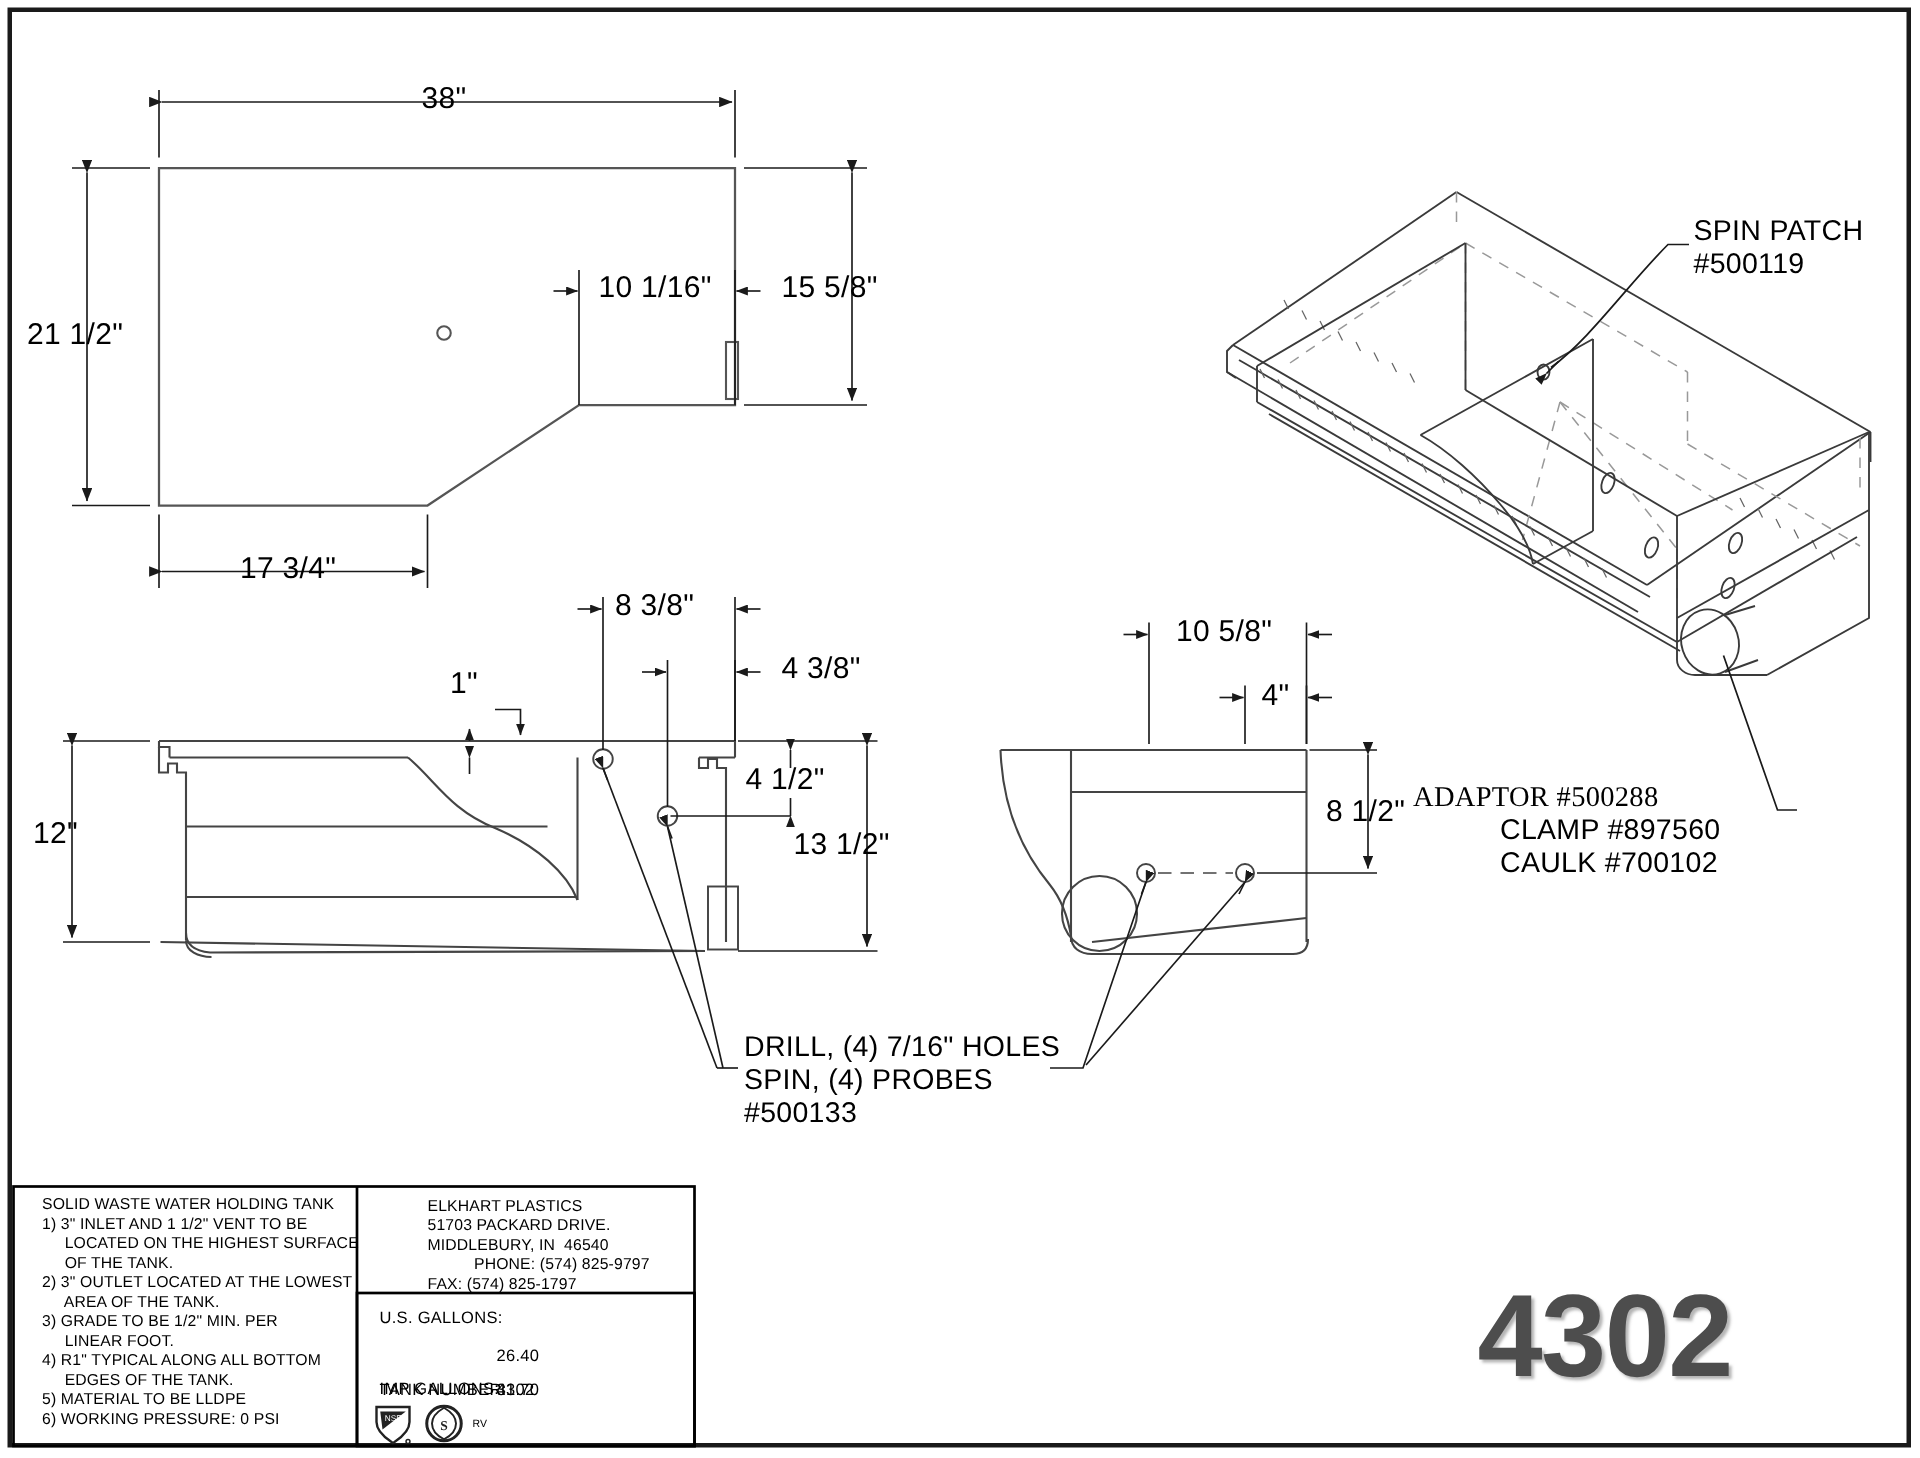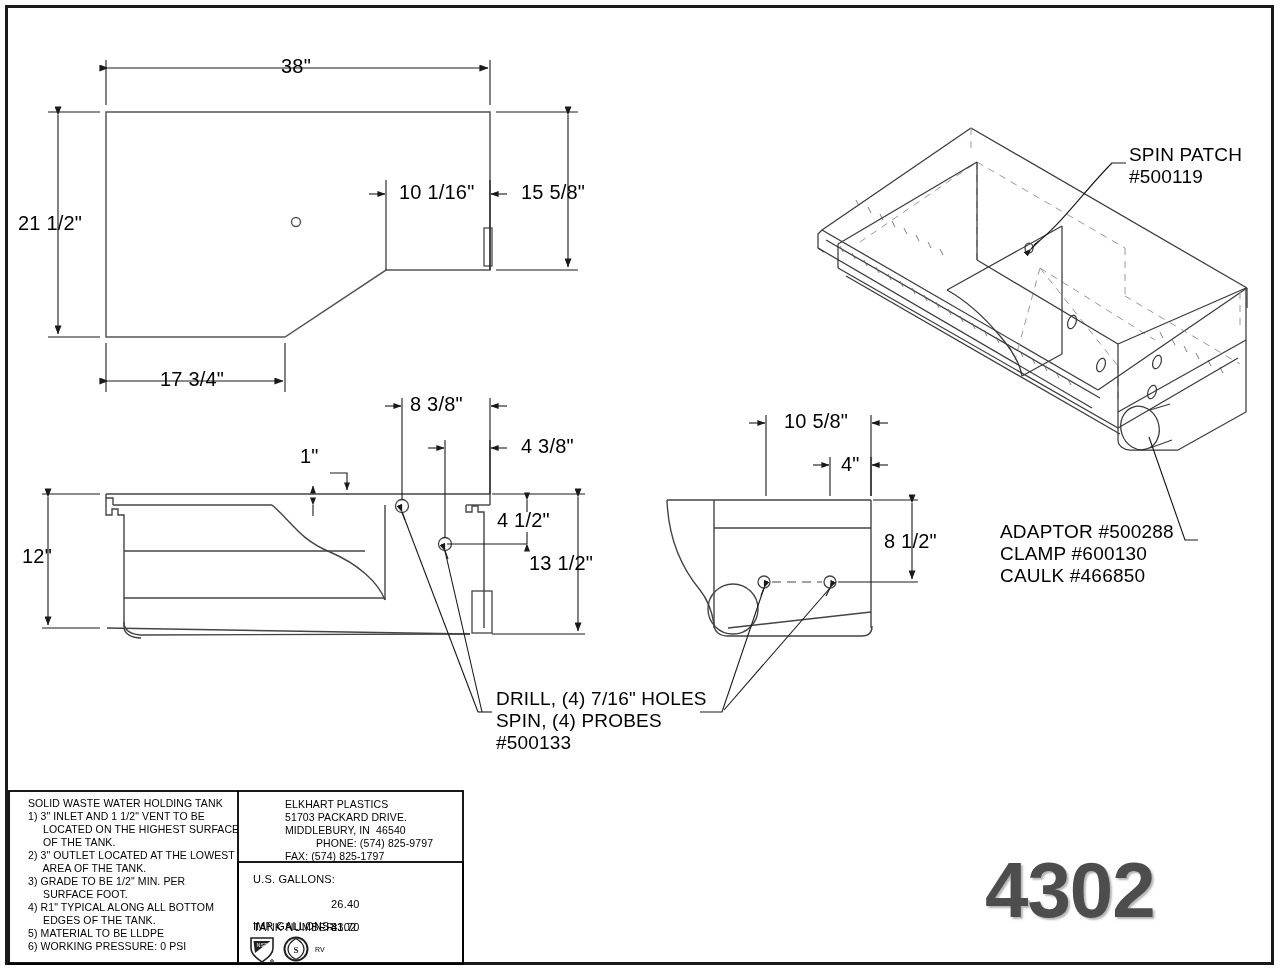--- a/index.html
+++ b/index.html
@@ -275,32 +275,32 @@
   <div class="txt dim" style="left:841px;top:453px;">4"</div>
   <div class="txt dim" style="left:884px;top:530px;">8 1/2"</div>
 
   <div class="txt callout" style="left:1129px;top:144px;">SPIN PATCH</div>
   <div class="txt callout" style="left:1129px;top:166px;">#500119</div>
 
   <div class="txt callout" style="left:496px;top:688px;">DRILL, (4) 7/16" HOLES</div>
   <div class="txt callout" style="left:496px;top:710px;">SPIN, (4) PROBES</div>
   <div class="txt callout" style="left:496px;top:732px;text-align:right;">#500133</div>
 
-  <div class="txt callout" style="left:1000px;top:521px;">ADAPTOR #500288</div>
-  <div class="txt callout" style="left:1000px;top:543px;">CLAMP #600130</div>
-  <div class="txt callout" style="left:1000px;top:565px;">CAULK #466850</div>
+  <div class="txt callout" style="left:942px;top:521px;font-family:Liberation Serif, serif;">ADAPTOR #500288</div>
+  <div class="txt callout" style="left:1000px;top:543px;">CLAMP #897560</div>
+  <div class="txt callout" style="left:1000px;top:565px;">CAULK #700102</div>
 
   <div class="txt note" style="left:28px;top:797px;">SOLID WASTE WATER HOLDING TANK</div>
   <div class="txt note" style="left:28px;top:810px;">1) 3" INLET AND 1 1/2" VENT TO BE</div>
   <div class="txt note" style="left:28px;top:823px;">     LOCATED ON THE HIGHEST SURFACE</div>
   <div class="txt note" style="left:28px;top:836px;">     OF THE TANK.</div>
   <div class="txt note" style="left:28px;top:849px;">2) 3" OUTLET LOCATED AT THE LOWEST</div>
   <div class="txt note" style="left:28px;top:862px;">     AREA OF THE TANK.</div>
   <div class="txt note" style="left:28px;top:875px;">3) GRADE TO BE 1/2" MIN. PER</div>
-  <div class="txt note" style="left:28px;top:888px;">     SURFACE FOOT.</div>
+  <div class="txt note" style="left:28px;top:888px;">     LINEAR FOOT.</div>
   <div class="txt note" style="left:28px;top:901px;">4) R1" TYPICAL ALONG ALL BOTTOM</div>
   <div class="txt note" style="left:28px;top:914px;text-align:right;">     EDGES OF THE TANK.</div>
   <div class="txt note" style="left:28px;top:927px;">5) MATERIAL TO BE LLDPE</div>
   <div class="txt note" style="left:28px;top:940px;">6) WORKING PRESSURE: 0 PSI</div>
 
   <div class="txt company" style="left:285px;top:798px;">ELKHART PLASTICS</div>
   <div class="txt company" style="left:285px;top:811px;">51703 PACKARD DRIVE.</div>
   <div class="txt company" style="left:285px;top:824px;">MIDDLEBURY, IN  46540</div>
   <div class="txt company" style="left:285px;top:837px;margin-left:31px;">PHONE: (574) 825-9797</div>
   <div class="txt company" style="left:285px;top:850px;">FAX: (574) 825-1797</div>

